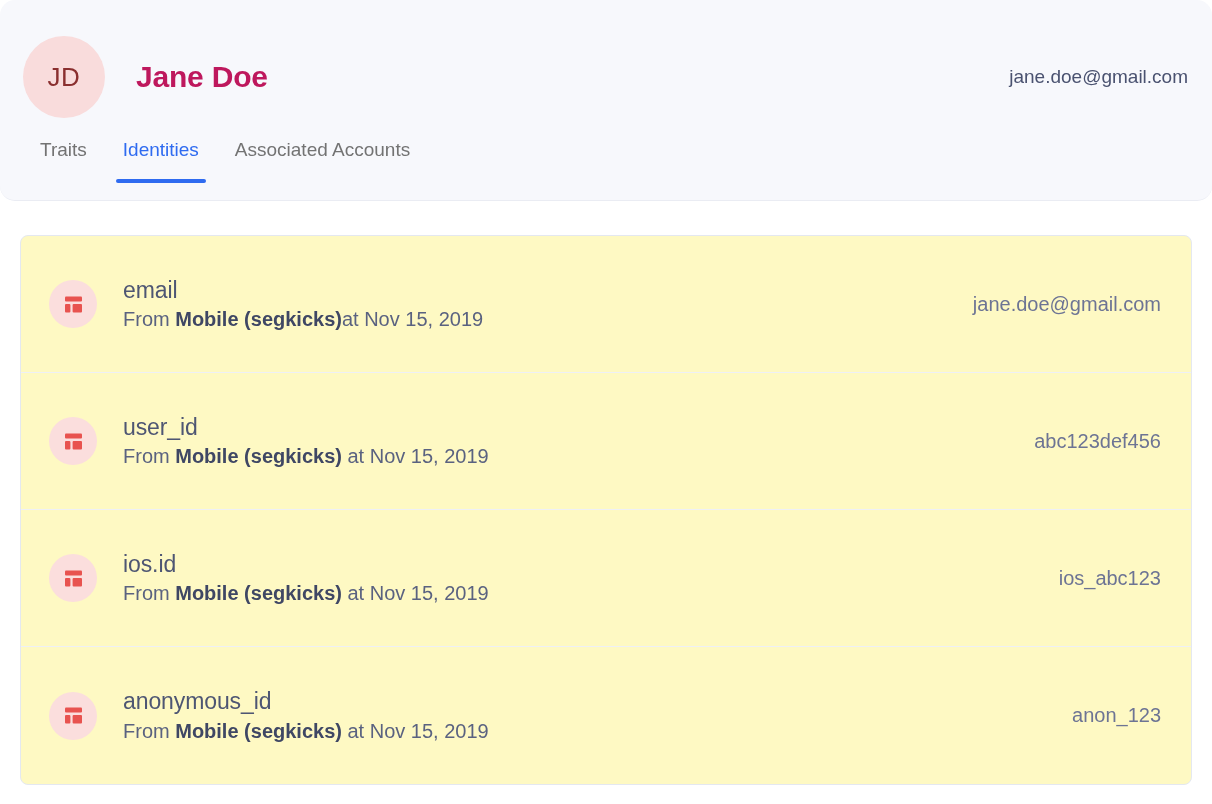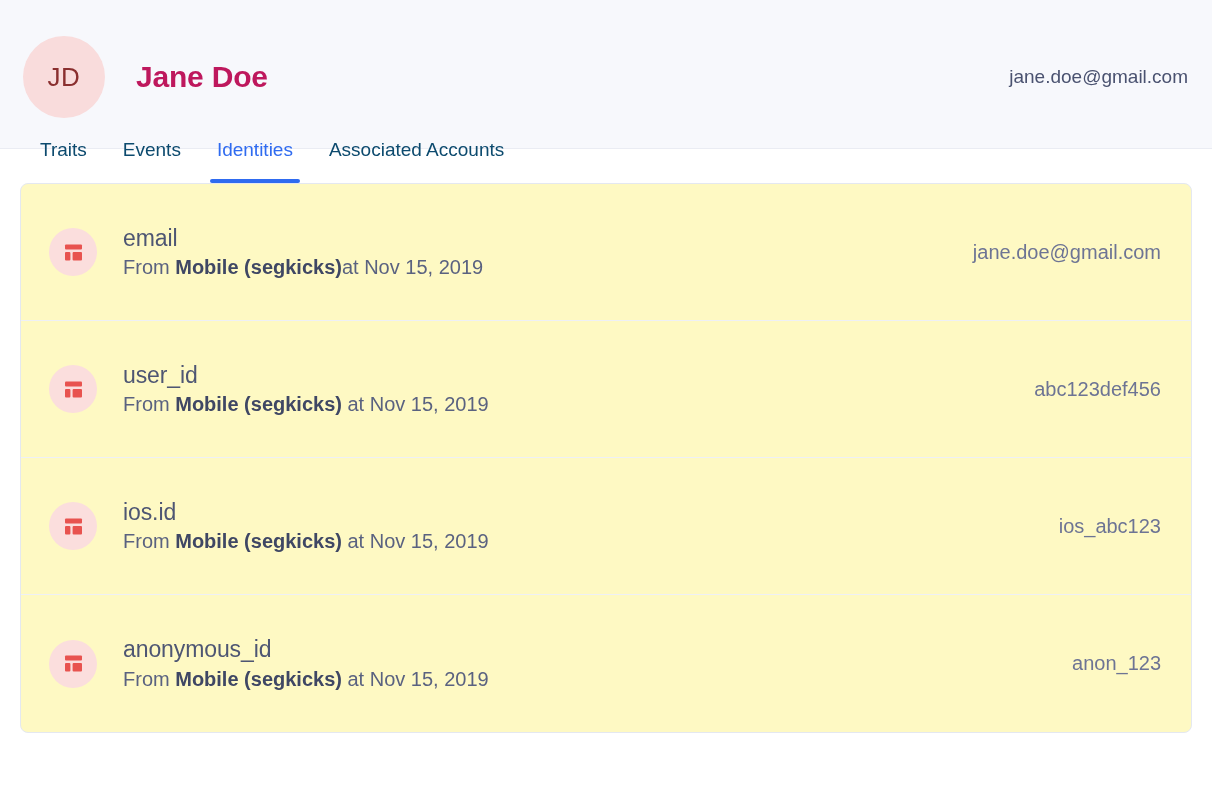--- a/index.html
+++ b/index.html
@@ -13,22 +13,23 @@
     font-family: "Liberation Sans", sans-serif;
     background: #ffffff;
     overflow: hidden;
     -webkit-font-smoothing: antialiased;
   }
 
   
   #profile-header {
     background: #f7f8fc;
     border-bottom: 1px solid #eaecf3;
-    height: 149px;
+    height: 201px;
     position: relative;
+    border-radius: 15px;
   }
 
   #identity-bar {
     display: flex;
     align-items: center;
     padding: 23px 24px 0 23px;
     height: 131px;
   }
 
   #avatar {
@@ -63,21 +64,21 @@
   #tab-bar {
     display: flex;
     align-items: flex-start;
     padding-left: 22px;
     gap: 0;
   }
 
   .tab {
     position: relative;
     font-size: 19px;
-    color: #0c4a6e;
+    color: #737373;
     padding: 8px 18px 22px 18px;
     white-space: nowrap;
     cursor: pointer;
   }
 
   .tab.active { color: #2f6bf0; }
 
   .tab.active::after {
     content: "";
     position: absolute;
@@ -155,21 +156,20 @@
   <div id="identity-bar">
     <div id="avatar">
       <span>JD</span>
     </div>
     <div id="profile-name">Jane Doe</div>
     <div id="profile-email">jane.doe@gmail.com</div>
   </div>
 
   <div id="tab-bar">
       <div class="tab">Traits</div>
-      <div class="tab">Events</div>
       <div class="tab active">Identities</div>
       <div class="tab">Associated Accounts</div>
     </div>
 </div>
 
 <div id="identities-card">
     <div class="identity-row">
       <div class="identity-icon">
         <svg width="21" height="21" viewBox="0 0 21 21" aria-hidden="true">
           <rect x="2" y="2.5" width="17" height="5" rx="1" fill="#e8534f"></rect>

